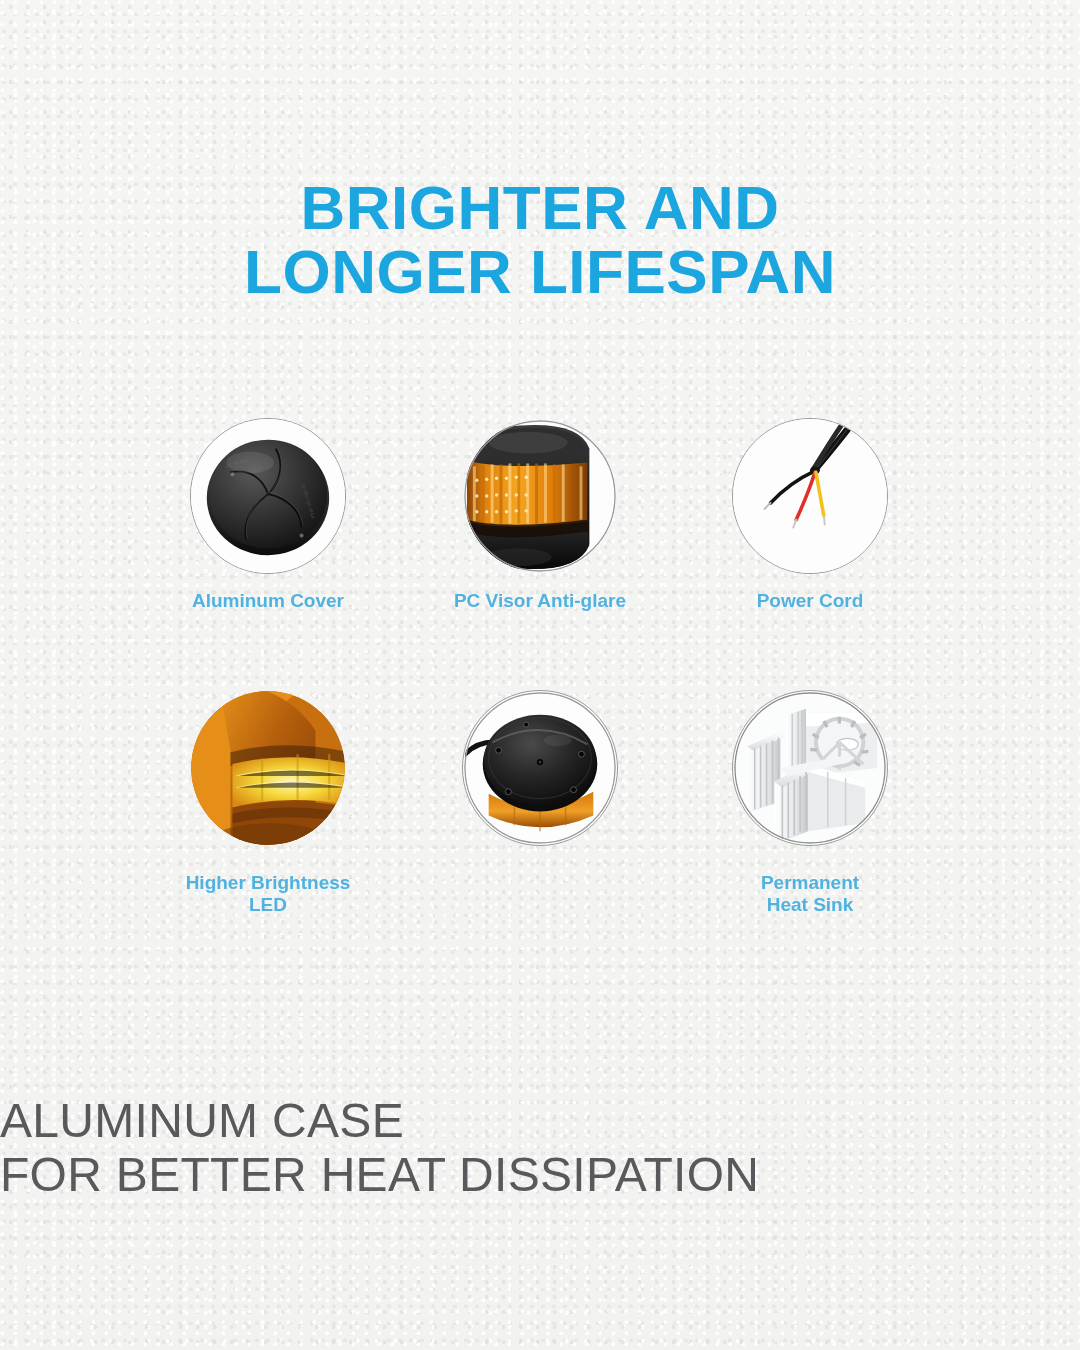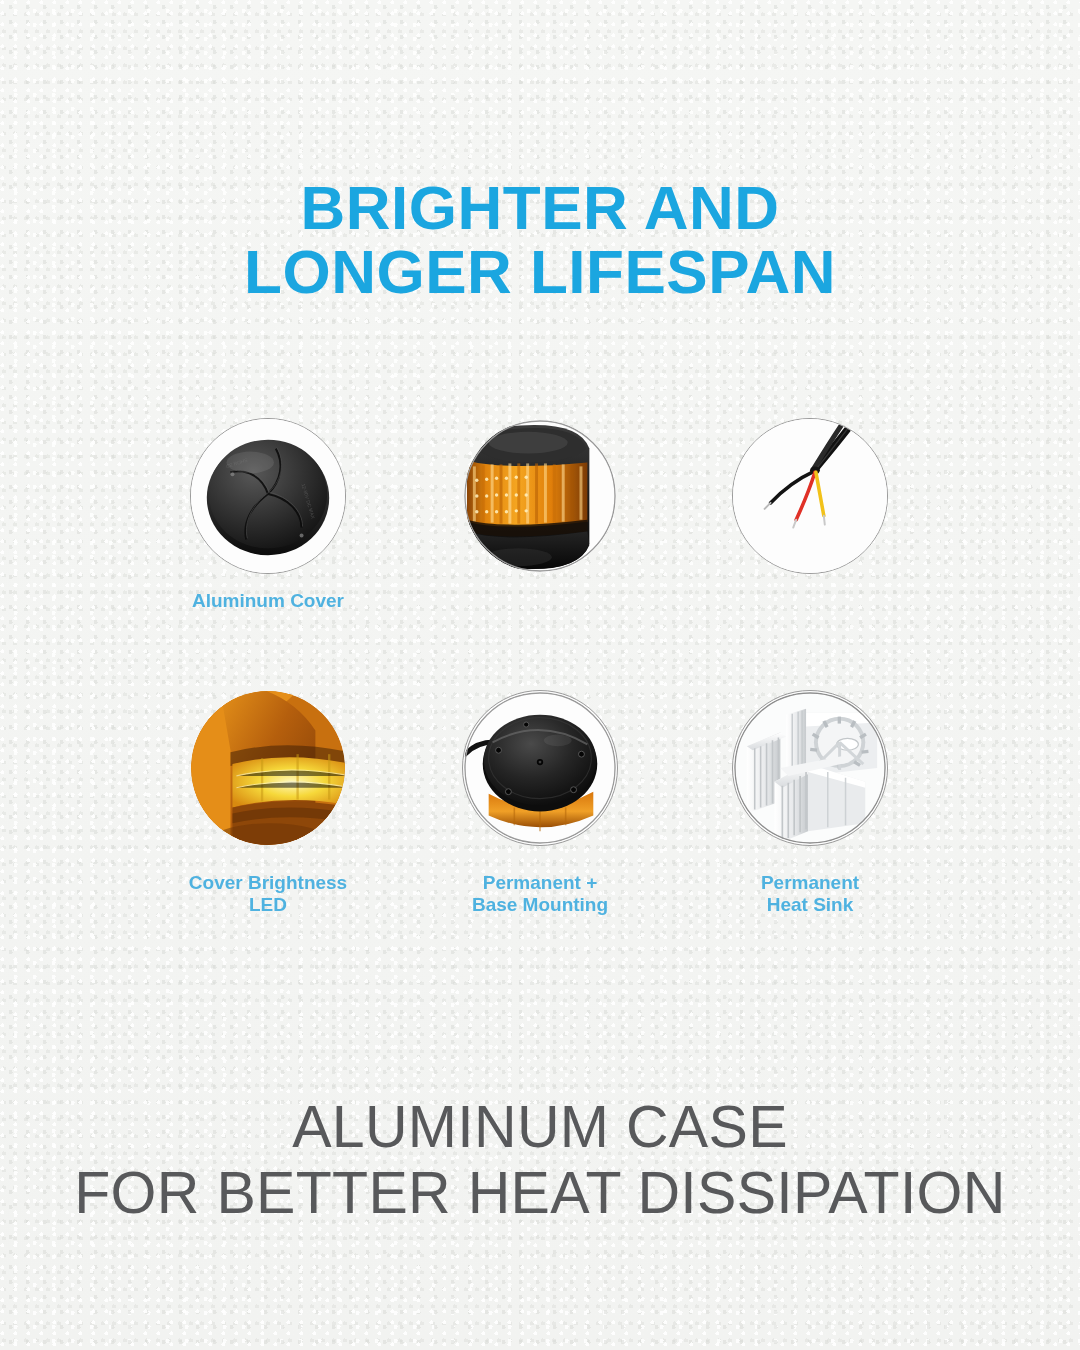--- a/index.html
+++ b/index.html
@@ -68,23 +68,22 @@
     font-size:19px;
     font-weight:bold;
     line-height:1.17;
     white-space:pre-line;
   }
   .caption.lower { margin-top:26px; }
 
   
   #footer {
     position:absolute; left:0; right:0; top:1094px;
-    text-align:center;
     color:#58595b;
-    font-size:59px;
+    font-size:48px;
     font-weight:normal;
     line-height:1.12;
     letter-spacing:.3px;
     white-space:pre-line;
   }
 </style>
 </head>
 <body>
 
 <div id="page">
@@ -210,20 +209,21 @@
 
             <path d="M4 102 Q40 112 126 102 L126 114 Q40 124 4 114 Z" fill="#1a1008" opacity=".85"></path>
 
             <path d="M4 114 Q40 126 126 114 L128 128 Q118 152 70 152 Q18 152 4 130 Z" fill="url(#baseG)"></path>
             <ellipse cx="56" cy="140" rx="34" ry="9" fill="#343434" opacity=".45"></ellipse>
 
             <circle cx="78" cy="78" r="76" fill="none" stroke="#9a9a9a" stroke-width="1.4"></circle>
           </g>
         </svg>
       </div>
+      <div class="caption">PC Visor Anti-glare</div>
     </div>
 
     <div class="cell c2">
       <div class="thumb">
         <svg viewBox="0 0 156 156">
           <rect width="156" height="156" fill="#fdfdfd"></rect>
 
           <path d="M118 8 Q104 26 84 50" stroke="#121212" stroke-width="7" fill="none" stroke-linecap="round"></path>
           <path d="M110 6 Q98 24 82 50" stroke="#2a2a2a" stroke-width="5" fill="none" stroke-linecap="round"></path>
           <path d="M116 10 Q103 27 85 50" stroke="#4a4a4a" stroke-width="1.4" fill="none" opacity=".6"></path>
@@ -233,20 +233,21 @@
           <path d="M82 53 Q58 64 38 85" stroke="#141414" stroke-width="3.6" fill="none" stroke-linecap="round"></path>
           <path d="M38 85 L32 91" stroke="#b9b9b9" stroke-width="2" stroke-linecap="round"></path>
 
           <path d="M83 54 Q76 76 64 102" stroke="#e03127" stroke-width="3.6" fill="none" stroke-linecap="round"></path>
           <path d="M64 102 L61 110" stroke="#c9c9c9" stroke-width="2" stroke-linecap="round"></path>
 
           <path d="M84 54 Q88 76 92 98" stroke="#f2c21a" stroke-width="3.6" fill="none" stroke-linecap="round"></path>
           <path d="M92 98 L93 107" stroke="#c9c9c9" stroke-width="2" stroke-linecap="round"></path>
         </svg>
       </div>
+      <div class="caption">Power Cord</div>
     </div>
   </div>
 
   <div class="grid-row" id="row-2">
 
     <div class="cell c0">
       <div class="thumb no-ring">
         <svg viewBox="0 0 156 156">
           <defs>
             <clipPath id="clipLed">
@@ -282,21 +283,21 @@
               <path d="M46 86 Q100 74 162 86"></path>
               <path d="M46 98 Q100 86 162 98"></path>
             </g>
 
             <path d="M42 118 Q98 106 162 118 L162 170 L42 170 Z" fill="#8e4709"></path>
             <path d="M42 124 Q98 112 162 124 L162 134 Q98 122 42 134 Z" fill="#5e2d05" opacity=".55"></path>
             <ellipse cx="80" cy="150" rx="58" ry="16" fill="#6b3406" opacity=".5"></ellipse>
           </g>
         </svg>
       </div>
-      <div class="caption lower">Cover Brightness
+      <div class="caption lower">Higher Brightness
 LED</div>
     </div>
 
     <div class="cell c1">
       <div class="thumb">
         <svg viewBox="0 0 156 156">
           <defs>
             <clipPath id="clipBase">
                 <circle cx="78" cy="78" r="77"></circle>
               </clipPath>
@@ -337,22 +338,20 @@
               <circle cx="112" cy="100" r="3"></circle>
               <circle cx="64" cy="34" r="2.6"></circle>
             </g>
 
             <path d="M30 52 Q78 26 126 54" stroke="#6a6a6a" stroke-width="2" fill="none" opacity=".7"></path>
             <ellipse cx="96" cy="50" rx="14" ry="6" fill="#ffffff" opacity=".07"></ellipse>
             <circle cx="78" cy="78" r="76" fill="none" stroke="#9a9a9a" stroke-width="1.4"></circle>
           </g>
         </svg>
       </div>
-      <div class="caption lower">Permanent +
-Base Mounting</div>
     </div>
 
     <div class="cell c2">
       <div class="thumb">
         <svg viewBox="0 0 156 156">
           <defs>
             <clipPath id="clipHs">
                 <circle cx="78" cy="78" r="77"></circle>
               </clipPath>
             <linearGradient id="finG" x1="0" y1="0" x2="1" y2="0">

